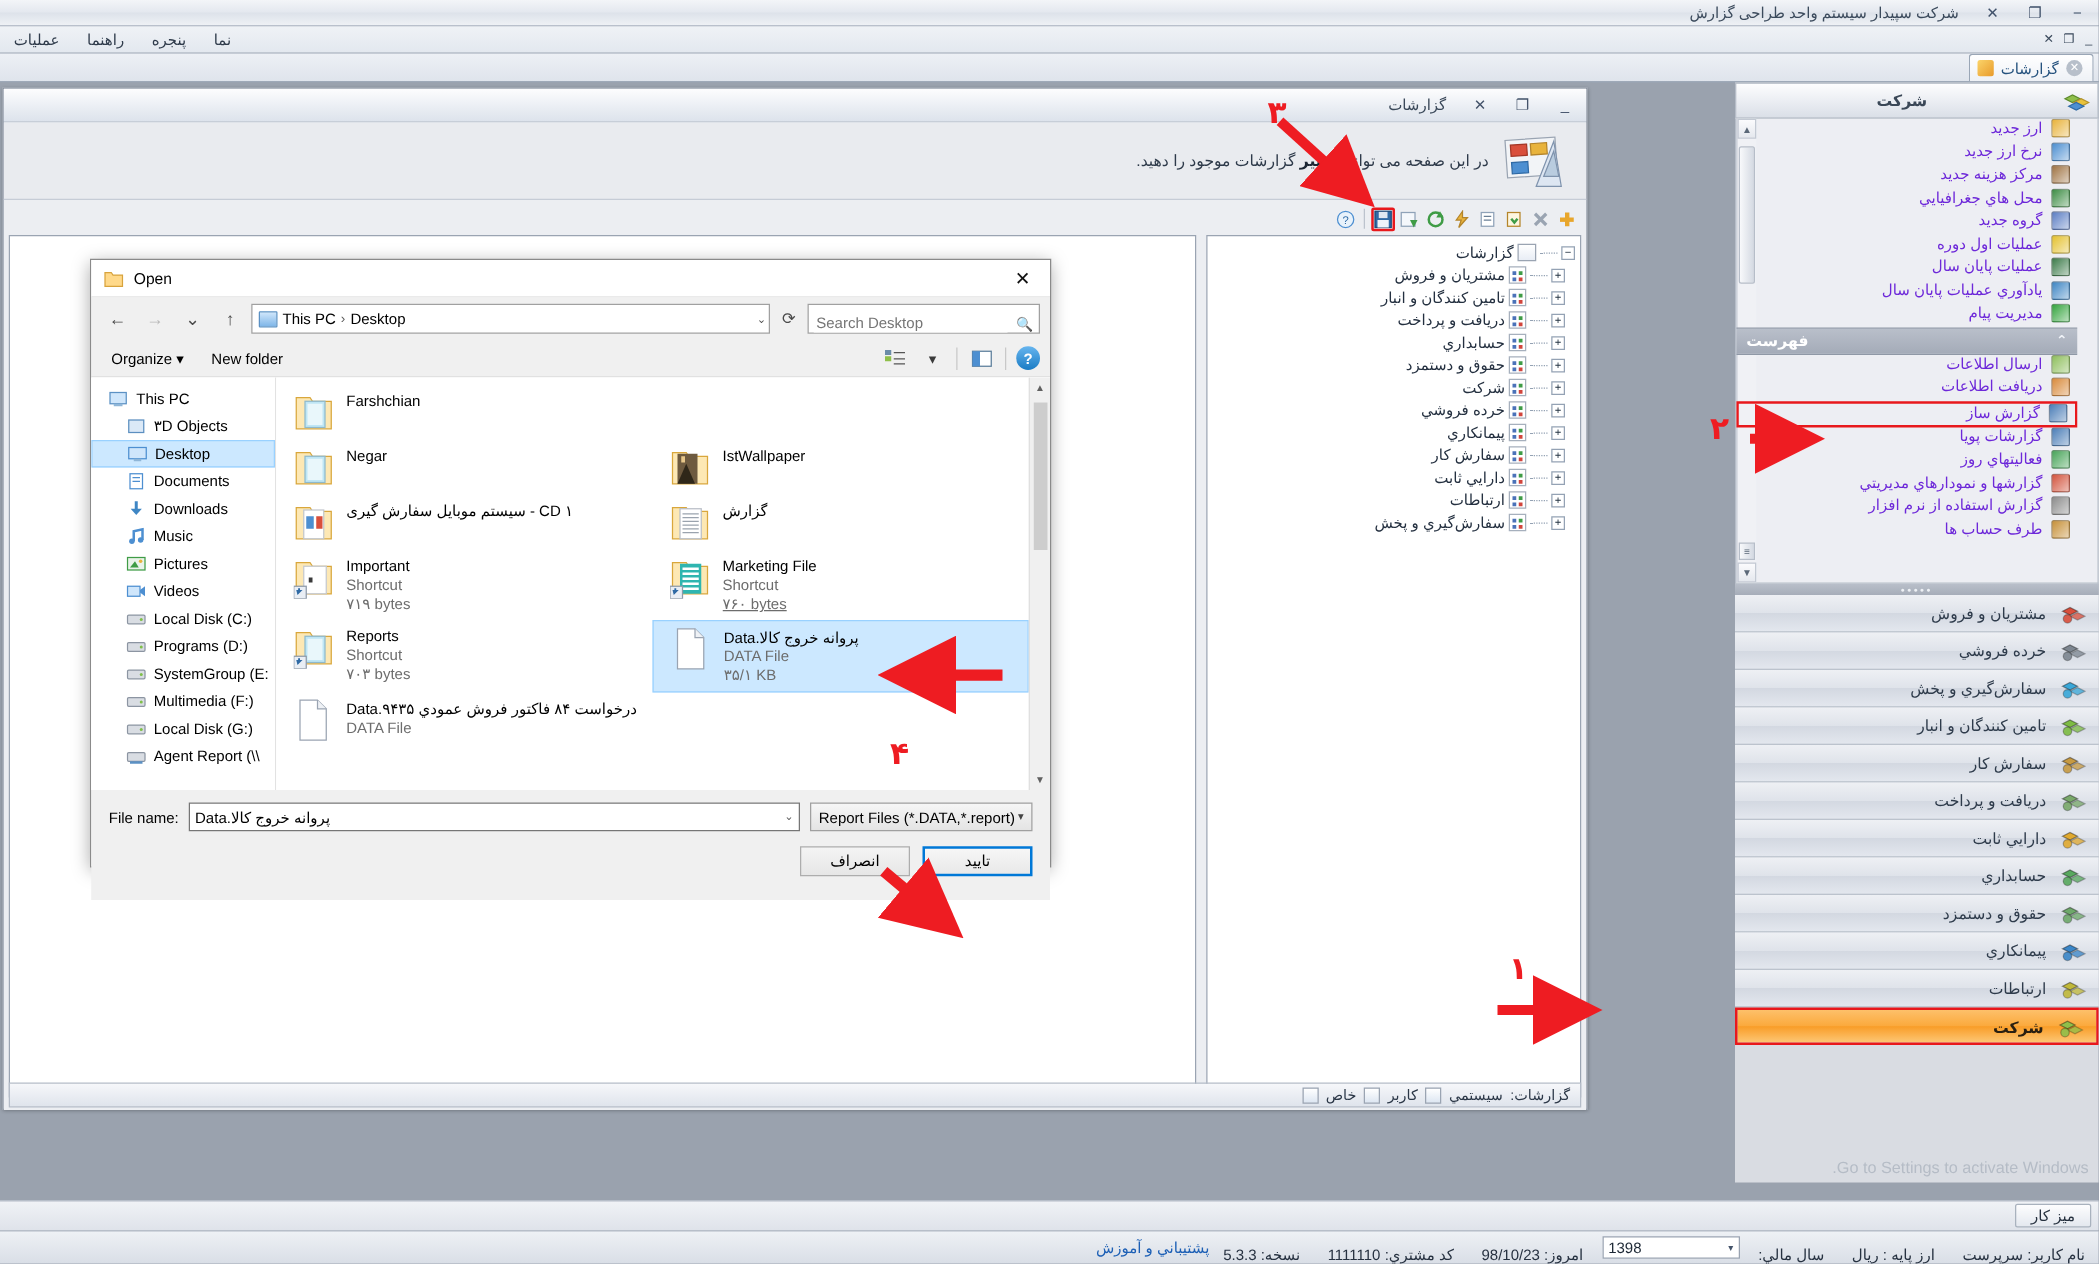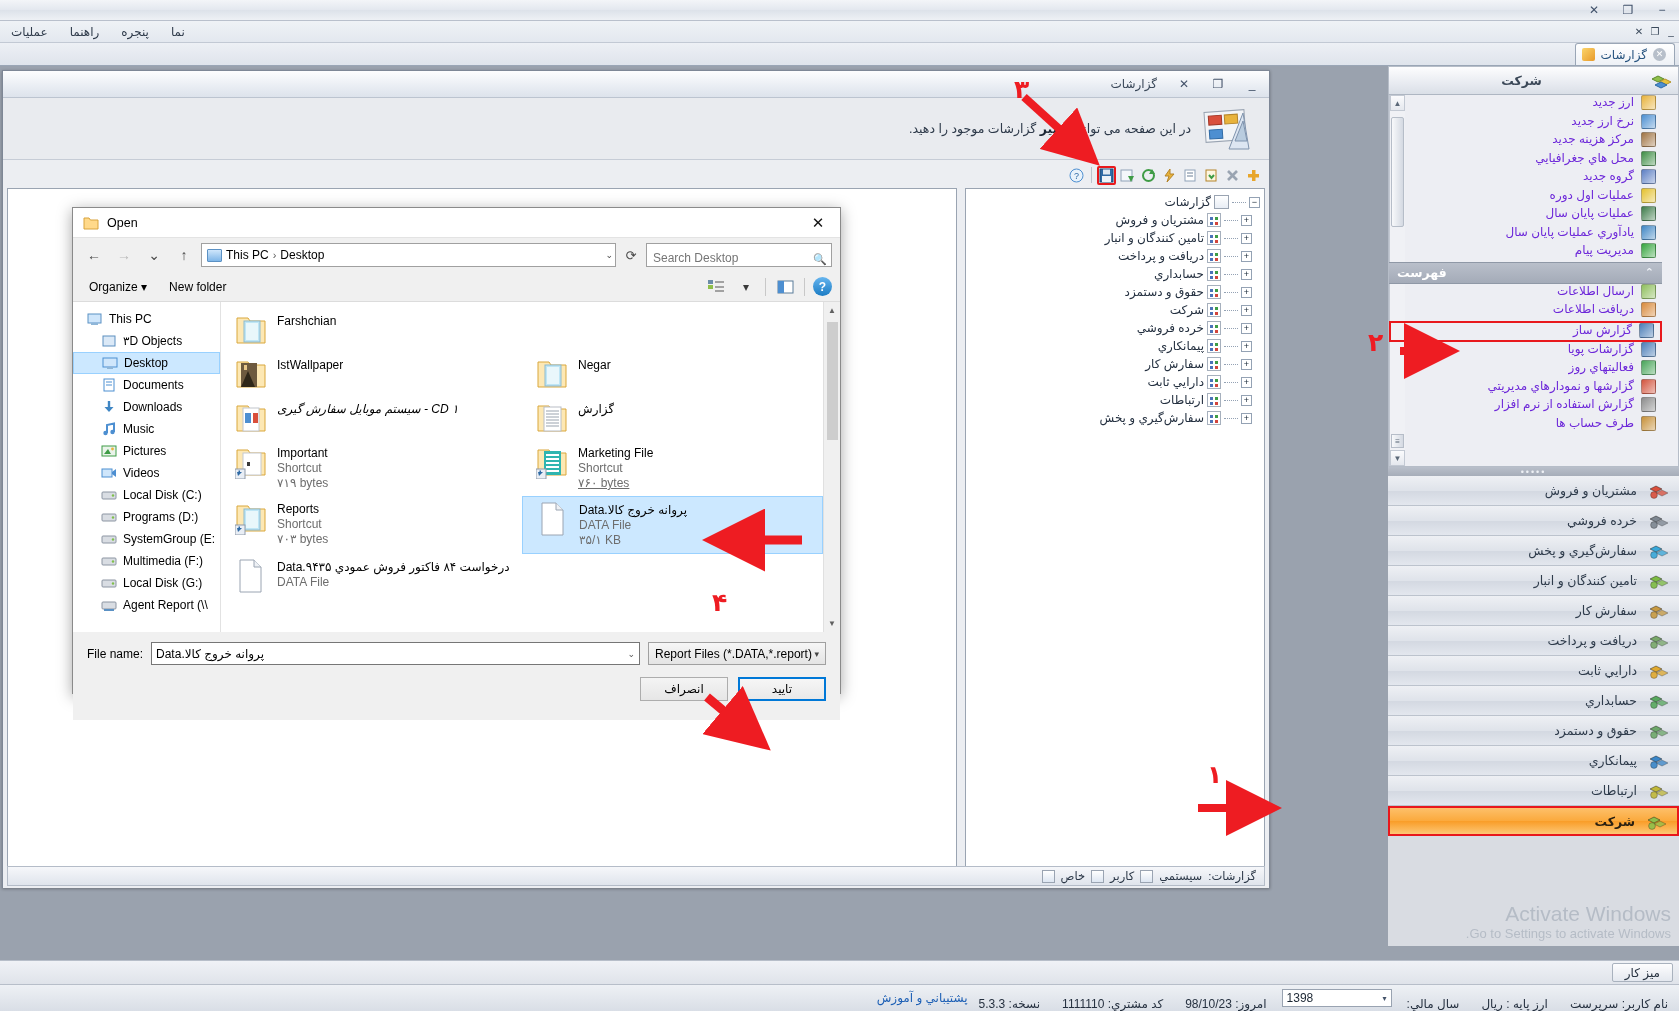--- a/index.html
+++ b/index.html
@@ -328,20 +328,21 @@
 <body>
 
 <div id="app">
 
   <div class="app-titlebar">
     <div class="win-btns">
       <div class="win-btn">✕</div>
       <div class="win-btn">❐</div>
       <div class="win-btn">−</div>
     </div>
+    <div class="app-title">شرکت سپیدار سیستم واحد طراحی گزارش</div>
   </div>
 
   <div class="menubar">
     <div class="mdi-btns">
       <div class="mdi-btn">✕</div>
       <div class="mdi-btn">❐</div>
       <div class="mdi-btn">_</div>
     </div>
     <div style="flex:1"></div>
     <div class="menu-item">نما</div>
@@ -744,21 +745,20 @@
               <polygon points="3,9 9,6 15,9 9,12" fill="#8fbf4a" stroke="rgba(0,0,0,.4)"></polygon>
               <polygon points="9,13 15,10 21,13 15,16" fill="#8fbf4a" opacity=".75" stroke="rgba(0,0,0,.35)"></polygon>
               <circle cx="7" cy="15" r="3.4" fill="#8fbf4a" opacity=".9" stroke="rgba(0,0,0,.3)"></circle>
             </svg></span>
           <span>شرکت</span>
         </div>
       </div>
   </div>
 
   <div class="activate">
-    <div class="a1">Activate Windows</div>
     <div class="a2">Go to Settings to activate Windows.</div>
   </div>
 
   <div class="bottom-tabs">
     <div class="btab">میز کار</div>
   </div>
 
   <div class="statusbar">
     <div class="st-seg">
       <span>نام کاربر:</span>
@@ -961,49 +961,49 @@
                   </svg></span>
                 <span class="fmeta">
                   <span class="fname" style="display: block;">Farshchian</span>
                 </span>
               </div>
             </div>
             <div class="frow">
               <div class="fitem">
                 <span class="fico"><svg width="32" height="34" viewBox="0 0 32 34">
                     <path d="M2 5h11l2 3h15v22H2z" fill="#fde8b4" stroke="#d9a73c"></path>
+                    <rect x="9" y="8" width="16" height="21" fill="#bfe6f5" stroke="#8fb9cc"></rect>
+                    <rect x="11" y="10" width="12" height="17" fill="#e9f7fb"></rect>
+                  </svg></span>
+                <span class="fmeta">
+                  <span class="fname" style="display: block;">Negar</span>
+                </span>
+              </div>
+              <div class="fitem">
+                <span class="fico"><svg width="32" height="34" viewBox="0 0 32 34">
+                    <path d="M2 5h11l2 3h15v22H2z" fill="#fde8b4" stroke="#d9a73c"></path>
                     <rect x="6" y="6" width="16" height="24" fill="#6e5a3f"></rect>
                     <polygon points="6,30 13,14 20,30" fill="#2f2719"></polygon>
                     <rect x="9" y="8" width="3" height="5" fill="#e8c78a"></rect>
                   </svg></span>
                 <span class="fmeta">
                   <span class="fname" style="display: block;">IstWallpaper</span>
-                </span>
-              </div>
-              <div class="fitem">
-                <span class="fico"><svg width="32" height="34" viewBox="0 0 32 34">
-                    <path d="M2 5h11l2 3h15v22H2z" fill="#fde8b4" stroke="#d9a73c"></path>
-                    <rect x="9" y="8" width="16" height="21" fill="#bfe6f5" stroke="#8fb9cc"></rect>
-                    <rect x="11" y="10" width="12" height="17" fill="#e9f7fb"></rect>
-                  </svg></span>
-                <span class="fmeta">
-                  <span class="fname" style="display: block;">Negar</span>
                 </span>
               </div>
             </div>
             <div class="frow">
               <div class="fitem">
                 <span class="fico"><svg width="32" height="34" viewBox="0 0 32 34">
                     <path d="M2 5h11l2 3h15v22H2z" fill="#fde8b4" stroke="#d9a73c"></path>
                     <rect x="8" y="7" width="16" height="23" fill="#fff" stroke="#c2c6cc"></rect>
                     <rect x="10" y="12" width="6" height="10" fill="#4d8fd1"></rect>
                     <rect x="18" y="12" width="5" height="10" fill="#d94f3c"></rect>
                   </svg></span>
                 <span class="fmeta">
-                  <span class="fname rtl" style="display: block; font-style: italic;">CD ۱ - سیستم موبایل سفارش گیری</span>
+                  <span class="fname rtl" style="display: block;">CD ۱ - سیستم موبایل سفارش گیری</span>
                 </span>
               </div>
               <div class="fitem">
                 <span class="fico"><svg width="32" height="34" viewBox="0 0 32 34">
                     <path d="M2 5h11l2 3h15v22H2z" fill="#fde8b4" stroke="#d9a73c"></path>
                     <rect x="8" y="6" width="17" height="24" fill="#fff" stroke="#b9bec6"></rect>
                     <g stroke="#9aa3ae">
                       <line x1="10" y1="10" x2="23" y2="10"></line>
                       <line x1="10" y1="13" x2="23" y2="13"></line>
                       <line x1="10" y1="16" x2="23" y2="16"></line>

